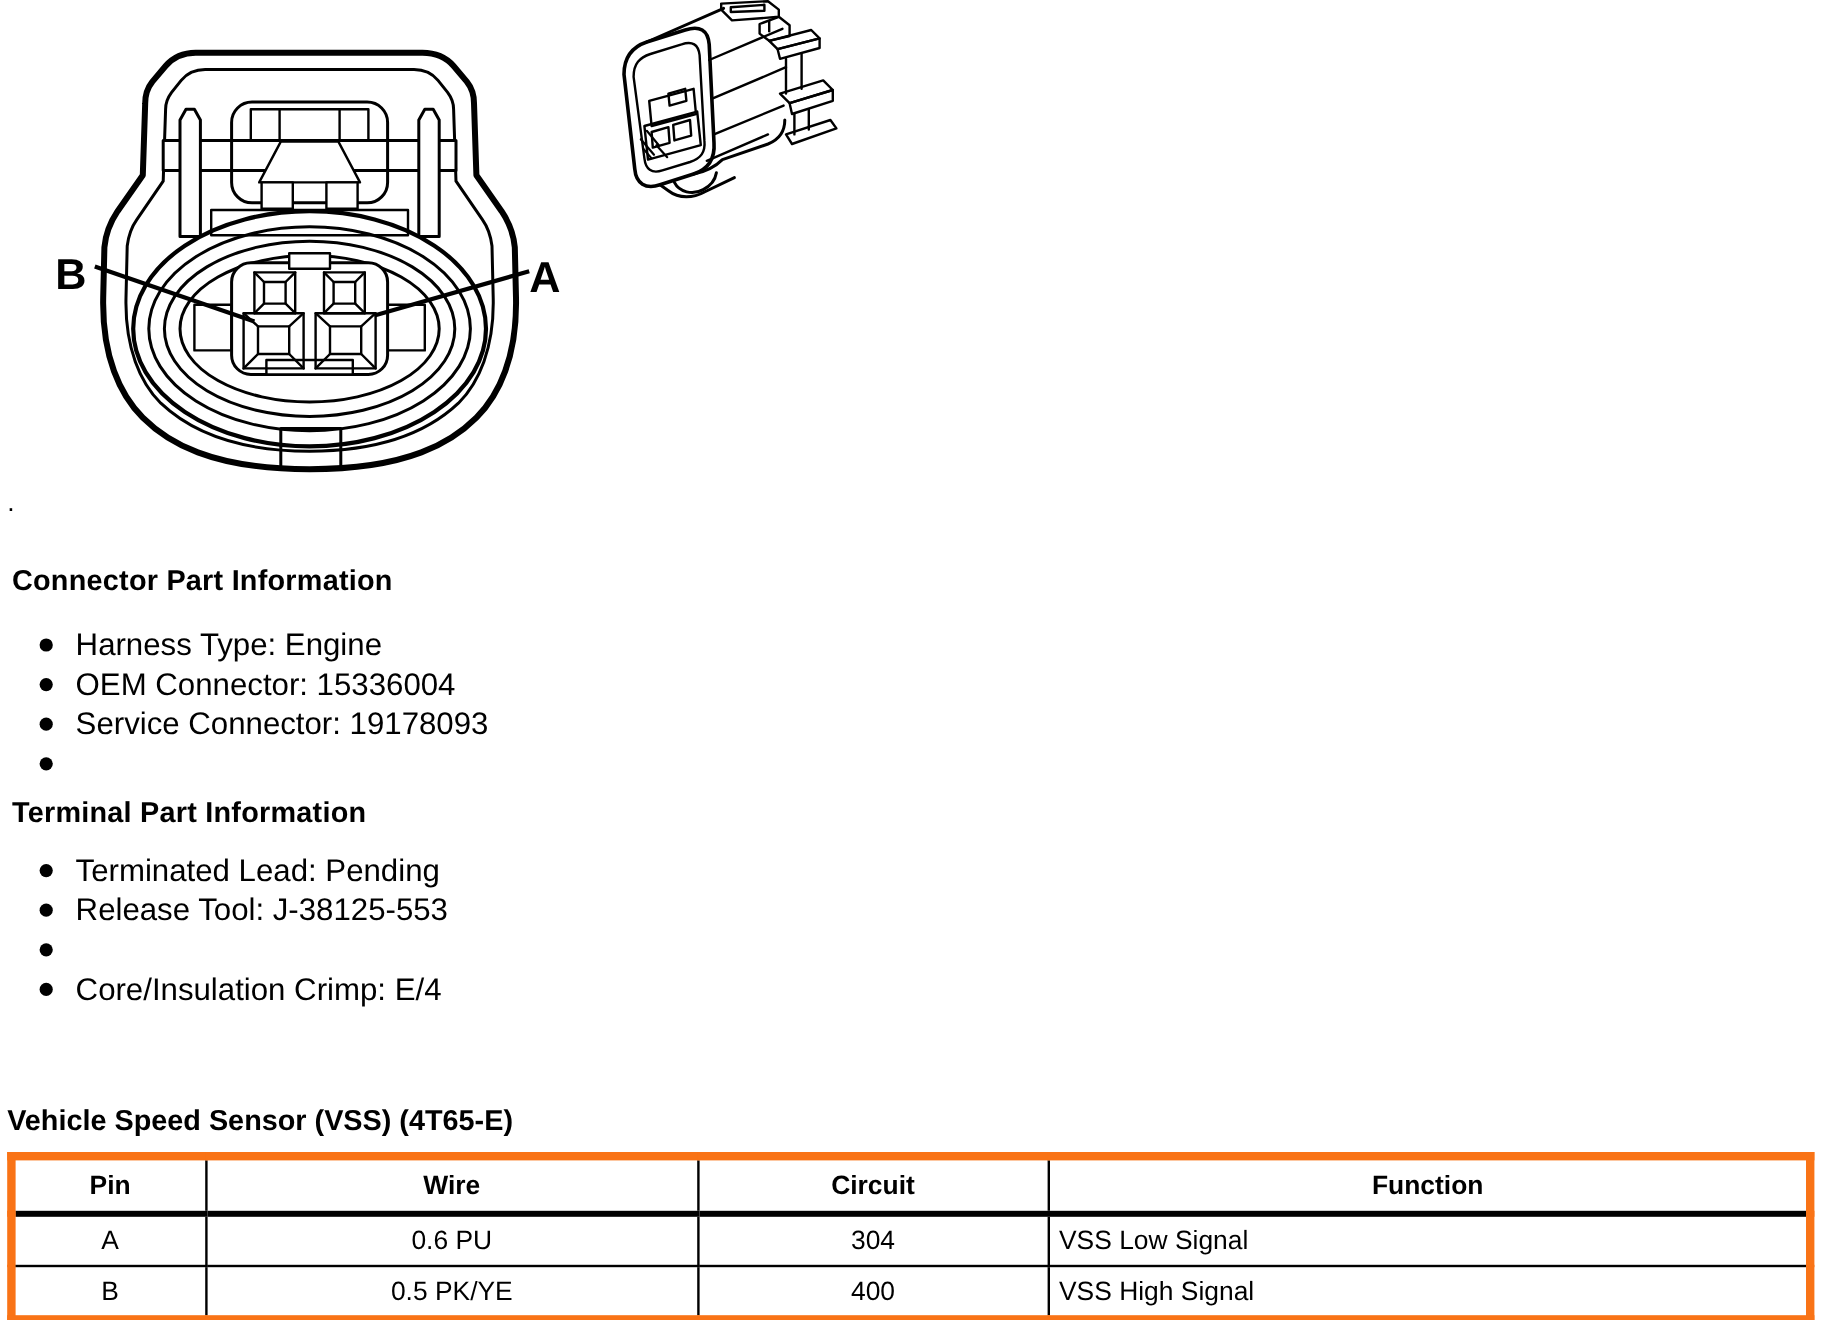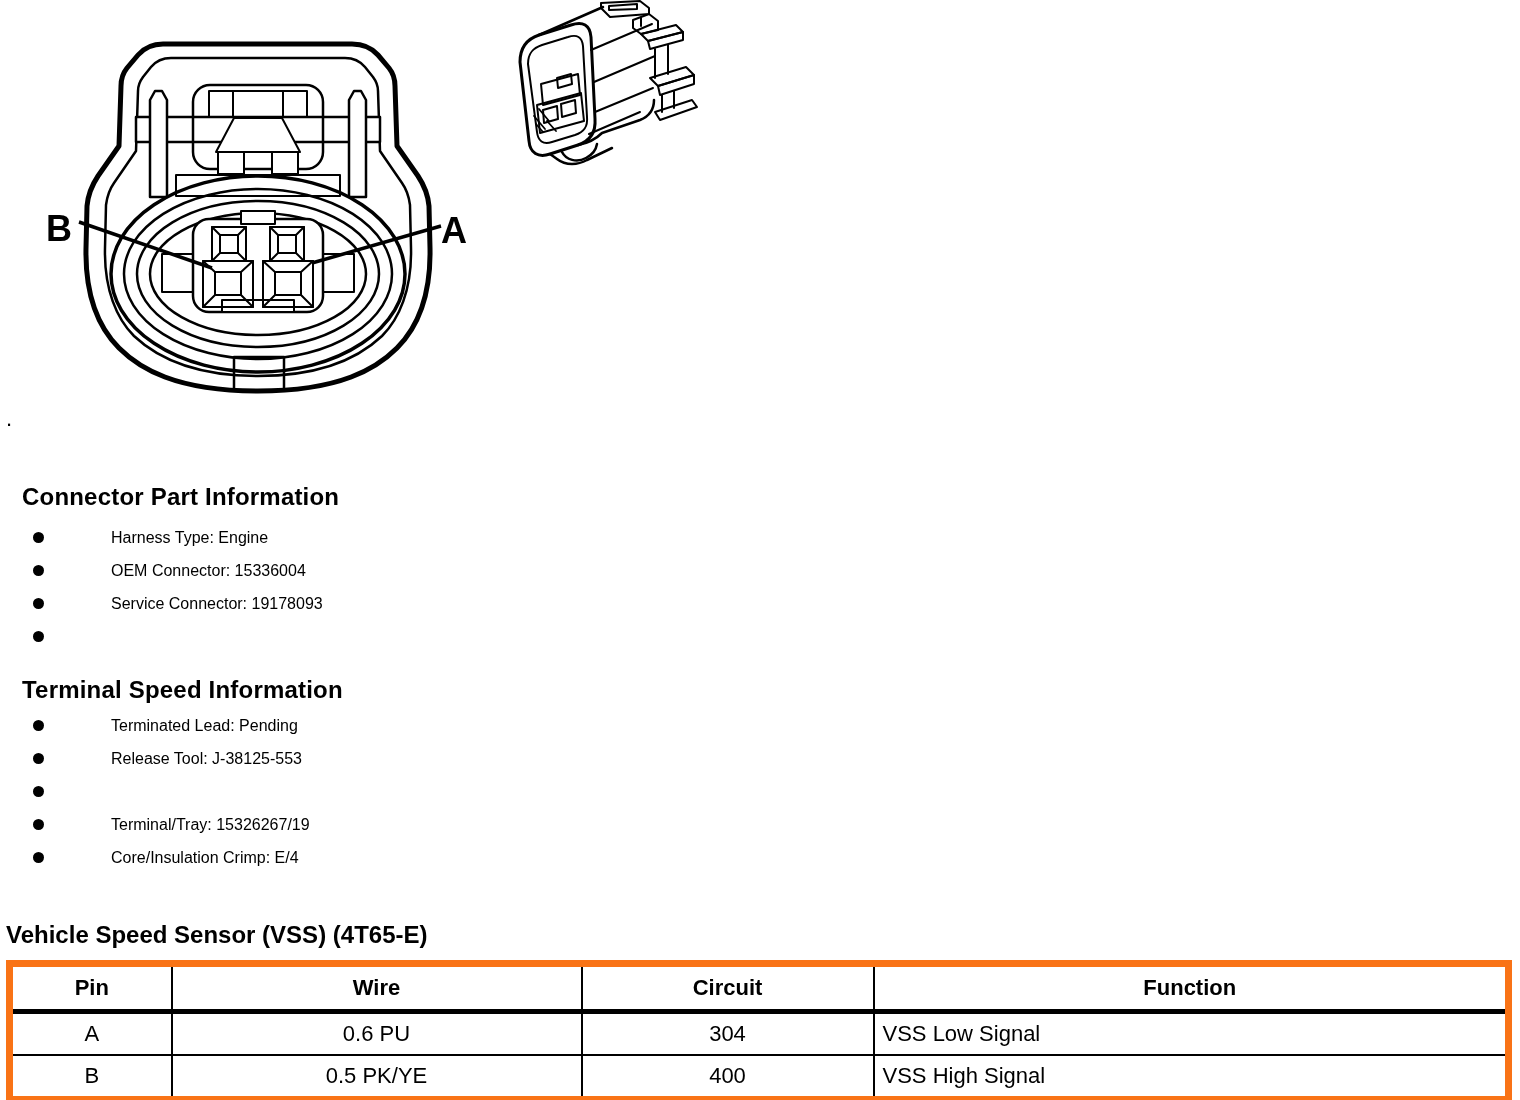--- a/index.html
+++ b/index.html
@@ -8,34 +8,34 @@
     background:#fff; color:#000;
     font-family:"Liberation Sans", sans-serif;
     overflow:hidden;
   }
   .diagram-svg { position:absolute; left:0; top:0; }
   .diagram-svg text { font-family:"Liberation Sans", sans-serif; fill:#000; stroke:none; }
 
   .stray { position:absolute; left:6px; top:406px; font-size:22px; }
 
   h2.sec {
-    position:absolute; left:10px; margin:12px;
+    position:absolute; left:10px; margin:0;
     font-size:24px; font-weight:bold; letter-spacing:0.2px; white-space:nowrap;
   }
   .sec-1 { top:471px; }
   .sec-2 { top:664px; }
 
   ul.blist {
     position:absolute; left:33px; margin:0; padding:0; list-style:none;
   }
   .blist-1 { top:521px; }
   .blist-2 { top:709px;text-align:right; }
   ul.blist li {
     height:33px; display:flex; align-items:center;
-    font-size:16px; white-space:nowrap;gap:48px;
+    font-size:26px; white-space:nowrap;
   }
   .dot {
     width:11px; height:11px; border-radius:50%;
     background:#000; margin-right:19px; flex:none;
   }
 
   .tbl-title {
     position:absolute; top:921px; left:6px; width:1506px;
     font-size:24px; font-weight:bold;
   }
@@ -179,37 +179,33 @@
     </li>
     <li>
       <span class="dot"></span>
       <span>Service Connector: 19178093</span>
     </li>
     <li>
       <span class="dot"></span>
     </li>
   </ul>
 
-  <h2 class="sec sec-2">Terminal Speed Information</h2>
+  <h2 class="sec sec-2">Terminal Part Information</h2>
 
   <ul class="blist blist-2">
     <li>
       <span class="dot"></span>
       <span>Terminated Lead: Pending</span>
     </li>
     <li>
       <span class="dot"></span>
       <span>Release Tool: J-38125-553</span>
     </li>
     <li>
       <span class="dot"></span>
-    </li>
-    <li>
-      <span class="dot"></span>
-      <span>Terminal/Tray: 15326267/19</span>
     </li>
     <li>
       <span class="dot"></span>
       <span>Core/Insulation Crimp: E/4</span>
     </li>
   </ul>
 
   <div class="tbl-title">Vehicle Speed Sensor (VSS) (4T65-E)</div>
 
   <table class="pinout">

